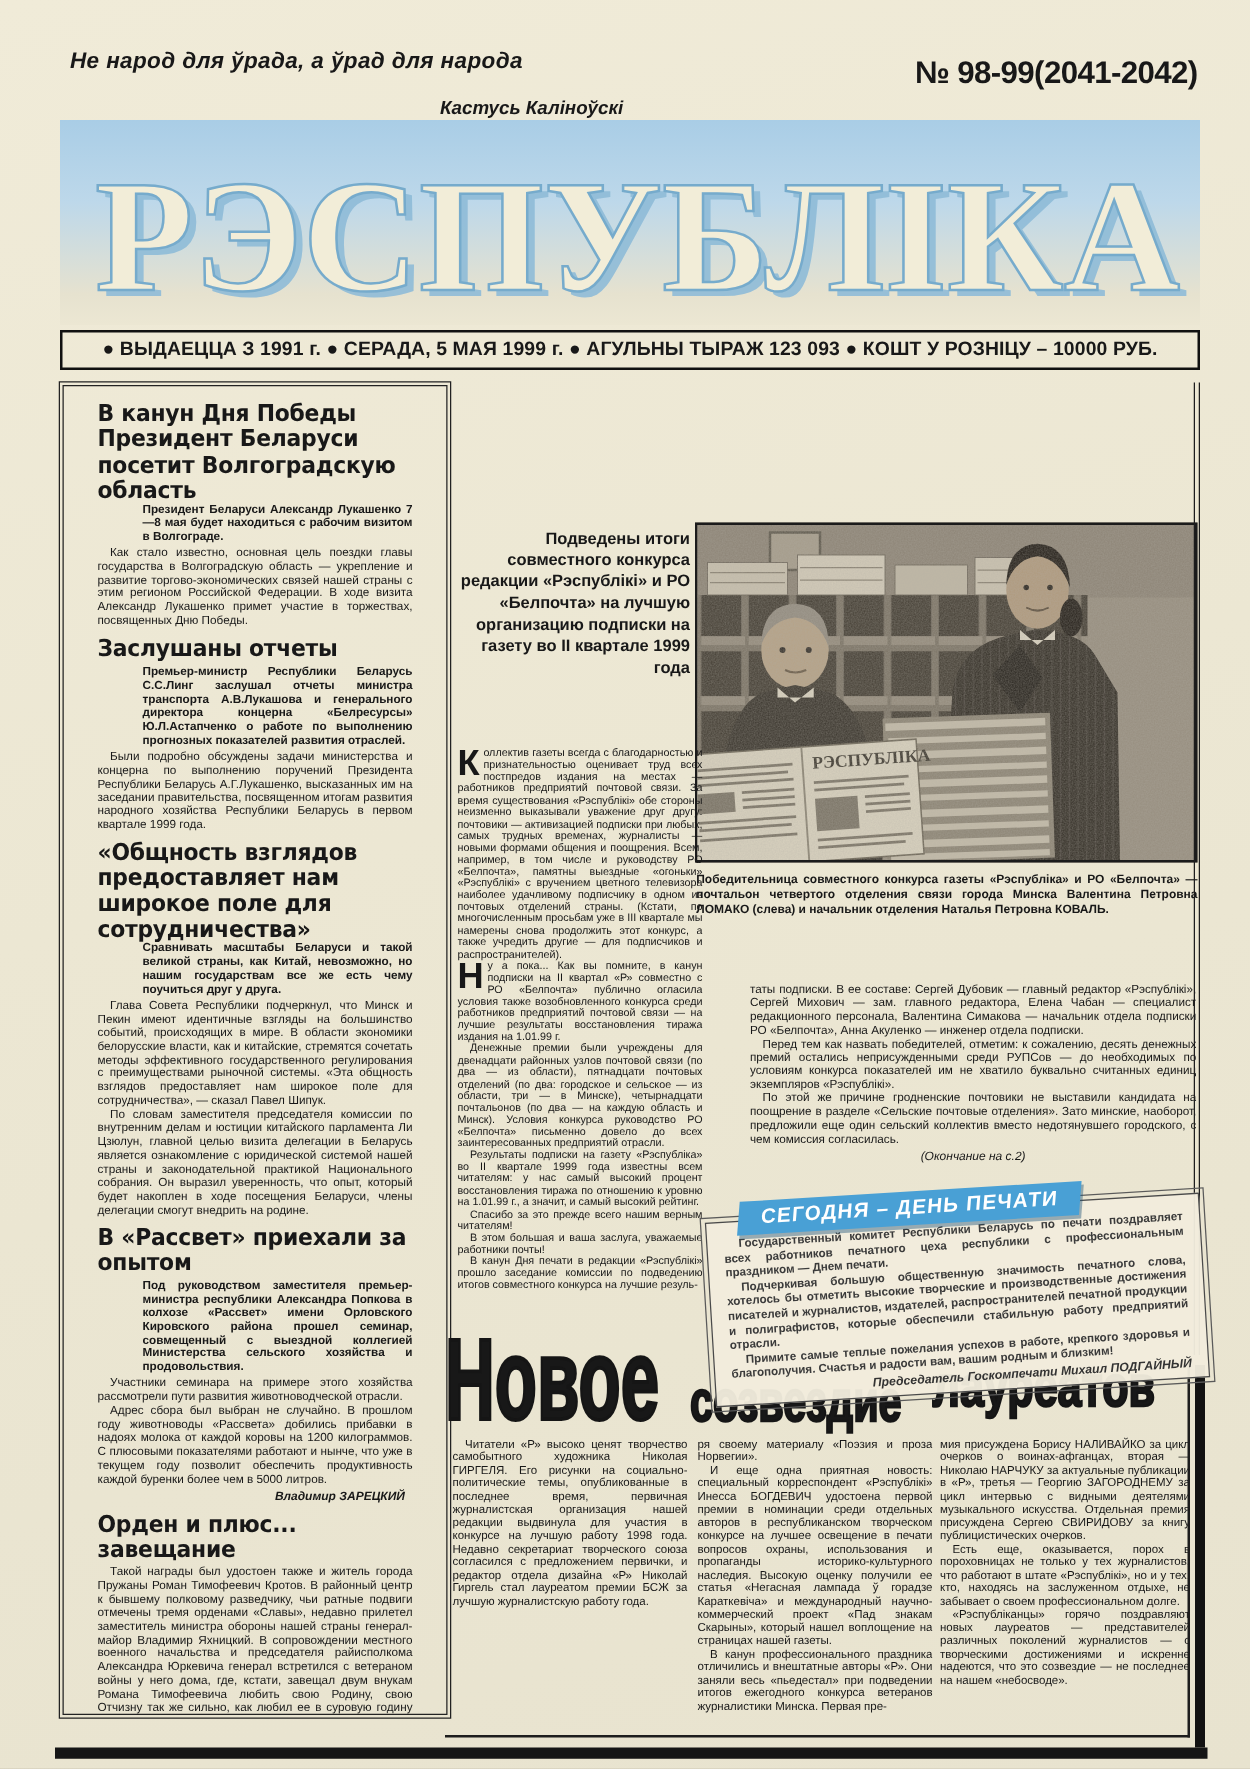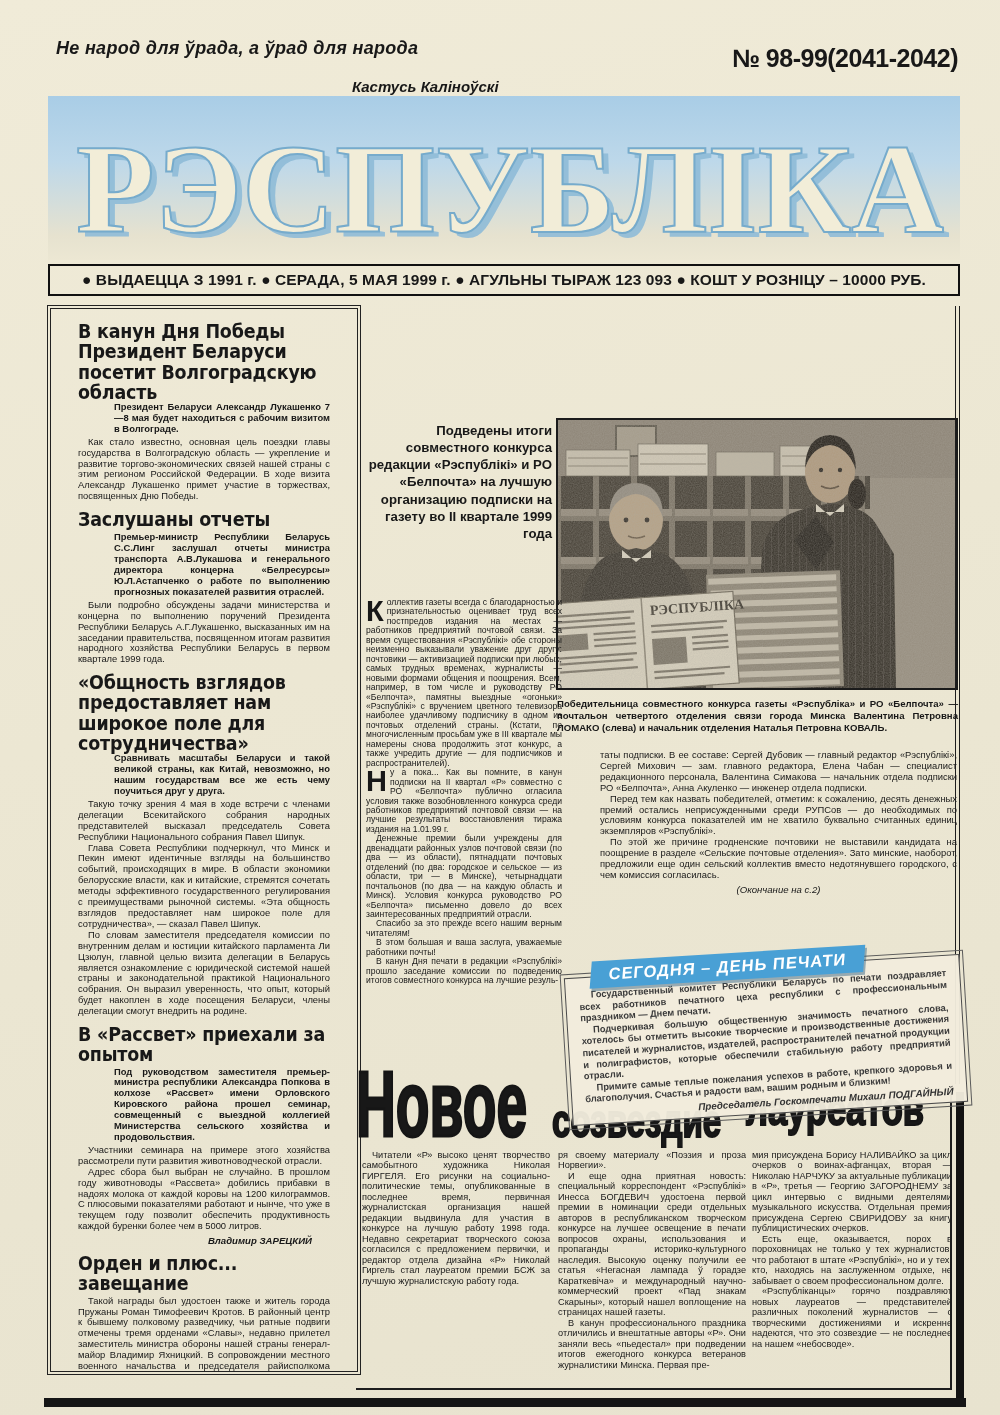--- a/index.html
+++ b/index.html
@@ -29,40 +29,40 @@
     border:1.5px solid #222; outline:1px solid #222; outline-offset:2px;
     padding:5px 27px 4px; overflow:hidden;
   }
   .left-col h2 {
     font-family:"DejaVu Sans","Liberation Sans",sans-serif;
     font-size:17.5px; line-height:1.1; font-weight:800; letter-spacing:-.2px;
     margin:8px 0 3px; transform:scaleY(1.06); transform-origin:left top;
   }
   .left-col .lead { font-size:9.4px; font-weight:bold; line-height:1.16; text-align:justify; margin:2px 0 2px 36px; }
   .left-col p.bodyp { font-size:9.4px; line-height:1.16; text-align:justify; text-indent:10px; }
-  .left-col .byline { font-size:9.6px; font-weight:bold; font-style:italic; text-align:right; margin:3px 18px 1px 0; }
+  .left-col .byline { font-size:9.6px; font-weight:bold; font-style:italic; text-align:right; margin:3px 6px 1px 0; }
 
   
   .main-headline { left:366px; top:308px; width:592px; }
   .main-headline .l1, .main-headline .l2 {
     font-style:italic; font-weight:800; font-size:45px; line-height:1.05;
     letter-spacing:-1px; -webkit-text-stroke:1.2px #151515; white-space:nowrap;
   }
   .main-headline .l1 { text-align:center; transform:scaleX(.88); transform-origin:center top; }
   .main-headline .l2 { text-align:right; transform:scaleX(.88); transform-origin:right top; }
 
   .main-lead { left:366px; top:422px; width:186px; font-size:13.2px; font-weight:800; line-height:1.3; text-align:right; }
 
   .photo { left:556px; top:418px; width:402px; height:272px; border:2px solid #1b1b1b; background:#958c7d; }
   .photo svg { display:block; }
   .photo-caption { left:557px; top:698px; width:401px; font-size:9.6px; font-weight:bold; line-height:1.25; text-align:justify; }
 
   .mcol1 { left:366px; top:598px; width:196px; height:455px; overflow:hidden; }
   .mcol1 p { font-size:8.6px; line-height:1.1; text-align:justify; }
-  .mcol2 { left:600px; top:750px; width:357px; height:172px; overflow:hidden; }
+  .mcol2 { left:600px; top:786px; width:357px; height:172px; overflow:hidden; }
   .mcol2 p { font-size:9.4px; line-height:1.16; text-align:justify; }
   .ind { text-indent:10px; }
   .dropcap { float:left; font-size:29px; line-height:25px; font-weight:800; padding:1px 3px 0 0; }
   .continuation { font-weight:normal; font-style:italic; text-align:center; font-size:9.6px; margin-top:3px; }
 
   
   .today-box {
     left:568px; top:966px; width:396px; height:148px;
     transform:rotate(-3.5deg);
     border:1.5px solid #4a4a4a; outline:1px solid #5a5a5a; outline-offset:3px;
@@ -128,21 +128,20 @@
       <p class="bodyp">Как стало известно, основная цель поездки главы государства в Волгоградскую область — укрепление и развитие торгово-экономических связей нашей страны с этим регионом Российской Федерации. В ходе визита Александр Лукашенко примет участие в торжествах, посвященных Дню Победы.</p>
     </article>
     <article>
       <h2>Заслушаны отчеты</h2>
       <div class="lead">Премьер-министр Республики Беларусь С.С.Линг заслушал отчеты министра транспорта А.В.Лукашова и генерального директора концерна «Белресурсы» Ю.Л.Астапченко о работе по выполнению прогнозных показателей развития отраслей.</div>
       <p class="bodyp">Были подробно обсуждены задачи министерства и концерна по выполнению поручений Президента Республики Беларусь А.Г.Лукашенко, высказанных им на заседании правительства, посвященном итогам развития народного хозяйства Республики Беларусь в первом квартале 1999 года.</p>
     </article>
     <article>
       <h2>«Общность взглядов предоставляет нам широкое поле для сотрудничества»</h2>
       <div class="lead">Сравнивать масштабы Беларуси и такой великой страны, как Китай, невозможно, но нашим государствам все же есть чему поучиться друг у друга.</div>
-      <p class="bodyp">Такую точку зрения 4 мая в ходе встречи с членами делегации Всекитайского собрания народных представителей высказал председатель Совета Республики Национального собрания Павел Шипук.</p>
       <p class="bodyp">Глава Совета Республики подчеркнул, что Минск и Пекин имеют идентичные взгляды на большинство событий, происходящих в мире. В области экономики белорусские власти, как и китайские, стремятся сочетать методы эффективного государственного регулирования с преимуществами рыночной системы. «Эта общность взглядов предоставляет нам широкое поле для сотрудничества», — сказал Павел Шипук.</p>
       <p class="bodyp">По словам заместителя председателя комиссии по внутренним делам и юстиции китайского парламента Ли Цзюлун, главной целью визита делегации в Беларусь является ознакомление с юридической системой нашей страны и законодательной практикой Национального собрания. Он выразил уверенность, что опыт, который будет накоплен в ходе посещения Беларуси, члены делегации смогут внедрить на родине.</p>
     </article>
     <article>
       <h2>В «Рассвет» приехали за опытом</h2>
       <div class="lead">Под руководством заместителя премьер-министра республики Александра Попкова в колхозе «Рассвет» имени Орловского Кировского района прошел семинар, совмещенный с выездной коллегией Министерства сельского хозяйства и продовольствия.</div>
       <p class="bodyp">Участники семинара на примере этого хозяйства рассмотрели пути развития животноводческой отрасли.</p>
       <p class="bodyp">Адрес сбора был выбран не случайно. В прошлом году животноводы «Рассвета» добились прибавки в надоях молока от каждой коровы на 1200 килограммов. С плюсовыми показателями работают и нынче, что уже в текущем году позволит обеспечить продуктивность каждой буренки более чем в 5000 литров.</p>
       <div class="byline">Владимир  ЗАРЕЦКИЙ</div>
     </article>
@@ -262,20 +261,21 @@
       <rect width="398" height="268" filter="url(#grain)"></rect>
     </svg>
   </div>
 
   <div class="abs photo-caption">Победительница совместного конкурса газеты «Рэспубліка» и РО «Белпочта» — почтальон  четвертого отделения связи города Минска Валентина Петровна ЛОМАКО (слева) и начальник отделения Наталья Петровна  КОВАЛЬ.</div>
 
   <div class="abs mcol1">
     <p><span class="dropcap">К</span><span>оллектив газеты всегда с благодарностью и признательностью оценивает труд всех постпредов издания на местах — работников предприятий почтовой связи. За время существования «Рэспублікі» обе стороны неизменно выказывали уважение друг другу: почтовики — активизацией подписки при любых, самых трудных временах, журналисты — новыми формами общения и поощрения. Всем, например, в том числе и руководству РО «Белпочта», памятны выездные «огоньки» «Рэспублікі» с вручением цветного телевизора наиболее удачливому подписчику в одном из почтовых отделений страны. (Кстати, по многочисленным просьбам уже в III квартале мы намерены снова продолжить этот конкурс, а также учредить другие — для подписчиков и распространителей).</span></p>
     <p><span class="dropcap">Н</span><span>у а пока... Как вы помните, в канун подписки на II квартал «Р» совместно с РО «Белпочта» публично огласила условия также возобновленного конкурса среди работников предприятий почтовой связи — на лучшие результаты восстановления тиража издания на 1.01.99 г.</span></p>
     <p class="ind">Денежные премии были учреждены для двенадцати районных узлов почтовой связи (по два — из области), пятнадцати почтовых отделений (по два: городское и сельское — из области, три — в Минске), четырнадцати почтальонов (по два — на каждую область и Минск). Условия конкурса руководство РО «Белпочта» письменно довело до всех заинтересованных предприятий отрасли.</p>
+    <p class="ind">Результаты подписки на газету «Рэспубліка» во II квартале 1999 года известны всем читателям: у нас самый высокий процент восстановления тиража по отношению к уровню на 1.01.99 г., а значит, и самый высокий рейтинг.</p>
     <p class="ind">Спасибо за это прежде всего нашим верным читателям!</p>
     <p class="ind">В этом большая и ваша заслуга, уважаемые работники почты!</p>
     <p class="ind">В канун Дня печати в редакции «Рэспублікі» прошло заседание комиссии по подведению итогов совместного конкурса на лучшие резуль-</p>
   </div>
 
   <div class="abs mcol2">
     <p>таты подписки. В ее составе: Сергей Дубовик — главный редактор «Рэспублікі», Сергей Михович — зам. главного редактора, Елена Чабан — специалист редакционного персонала, Валентина Симакова — начальник отдела подписки РО «Белпочта», Анна Акуленко — инженер отдела подписки.</p>
     <p class="ind">Перед тем как назвать победителей, отметим: к сожалению, десять денежных премий остались неприсужденными среди РУПСов — до необходимых по условиям конкурса показателей им не хватило буквально считанных единиц экземпляров «Рэспублікі».</p>
     <p class="ind">По этой же причине гродненские почтовики не выставили кандидата на поощрение в разделе «Сельские почтовые отделения». Зато минские, наоборот, предложили еще один сельский коллектив вместо недотянувшего городского, с чем комиссия согласилась.</p>
     <div class="continuation">(Окончание на с.2)</div>

